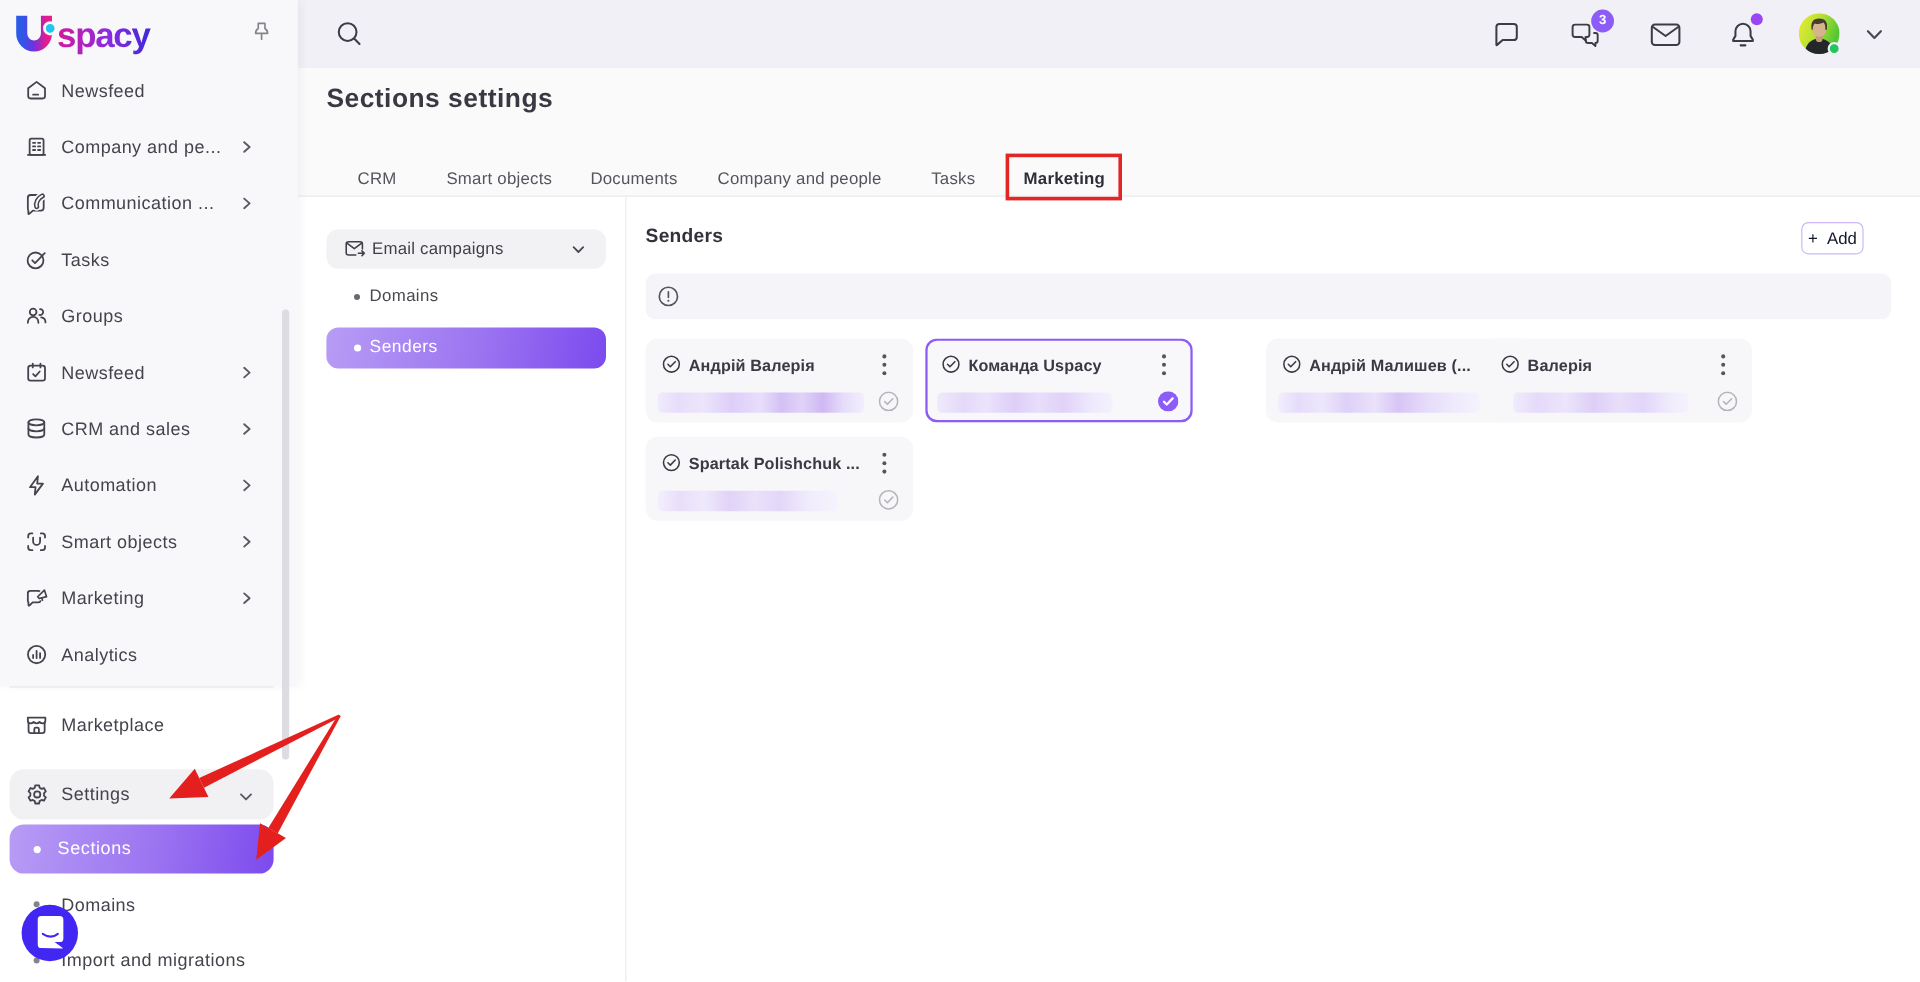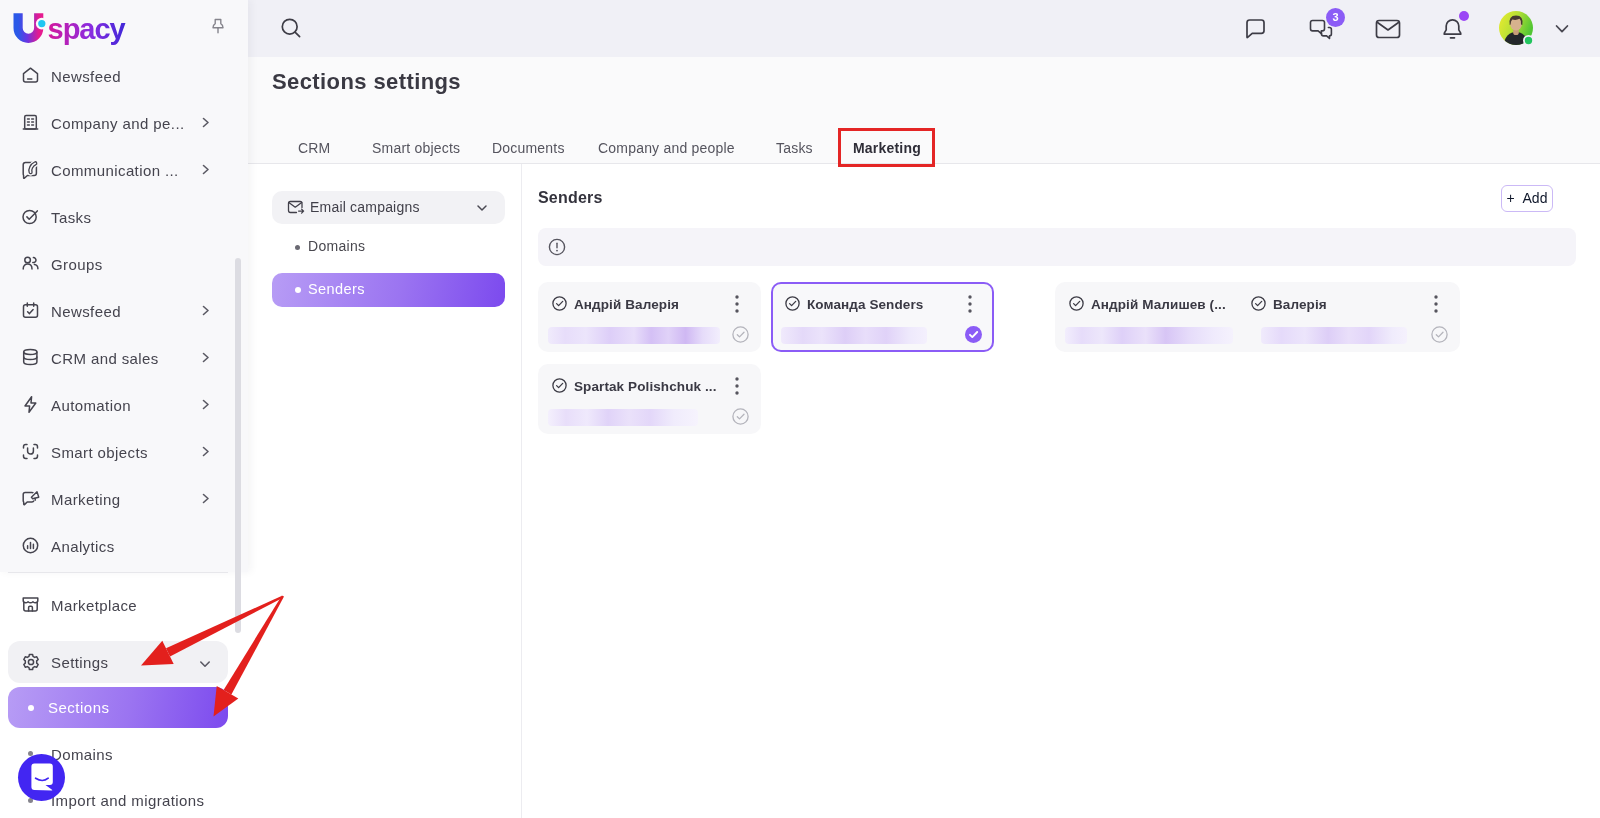--- a/index.html
+++ b/index.html
@@ -171,21 +171,21 @@
     <circle cx="8.5" cy="8.5" r="7.6"></circle>
       <path d="M5.3 8.7 l2.2 2.2 L12 6.3"></path>
   </svg>
 </div>
 
 <div class="abs card" style="left:771px;top:282px;box-shadow:inset 0 0 0 2px #8b5cf6;background:#f8f8fa;">
   <svg class="card-check" viewBox="0 0 17 17" fill="none" stroke="#3c3b45" stroke-width="1.3" stroke-linecap="round" stroke-linejoin="round">
     <circle cx="8.5" cy="8.5" r="6.6"></circle>
       <path d="M5.6 8.6 l2 2 L11.7 6.4"></path>
   </svg>
-  <div class="card-name">Команда Senders</div>
+  <div class="card-name">Команда Uspacy</div>
   <svg class="kebab" viewBox="0 0 4 18">
       <circle cx="2" cy="2" r="1.7" fill="#56555e"></circle>
       <circle cx="2" cy="9" r="1.7" fill="#56555e"></circle>
       <circle cx="2" cy="16" r="1.7" fill="#56555e"></circle>
     </svg>
   <div class="blur" style="width:146px;background:linear-gradient(90deg,#f0eafc 0%,#e4d9f9 15%,#ebe3fb 28%,#ddcef7 44%,#e8defa 58%,#e0d2f8 72%,#eee9fc 88%,#f4f0fd 100%);"></div>
   <svg class="stat" viewBox="0 0 17 17" fill="none">
     <circle cx="8.5" cy="8.5" r="8.5" fill="#8b5cf6"></circle>
       <path d="M5 8.8 l2.3 2.3 L12.2 6" stroke="#fff" stroke-width="1.9" fill="none" stroke-linecap="round" stroke-linejoin="round"></path>
   </svg>

